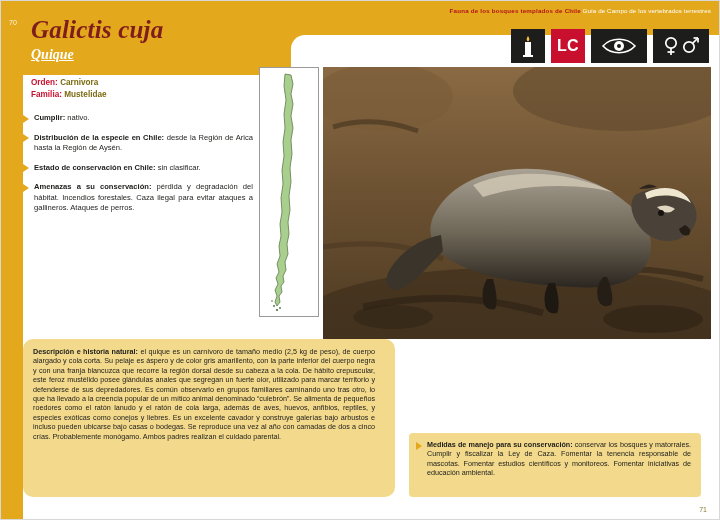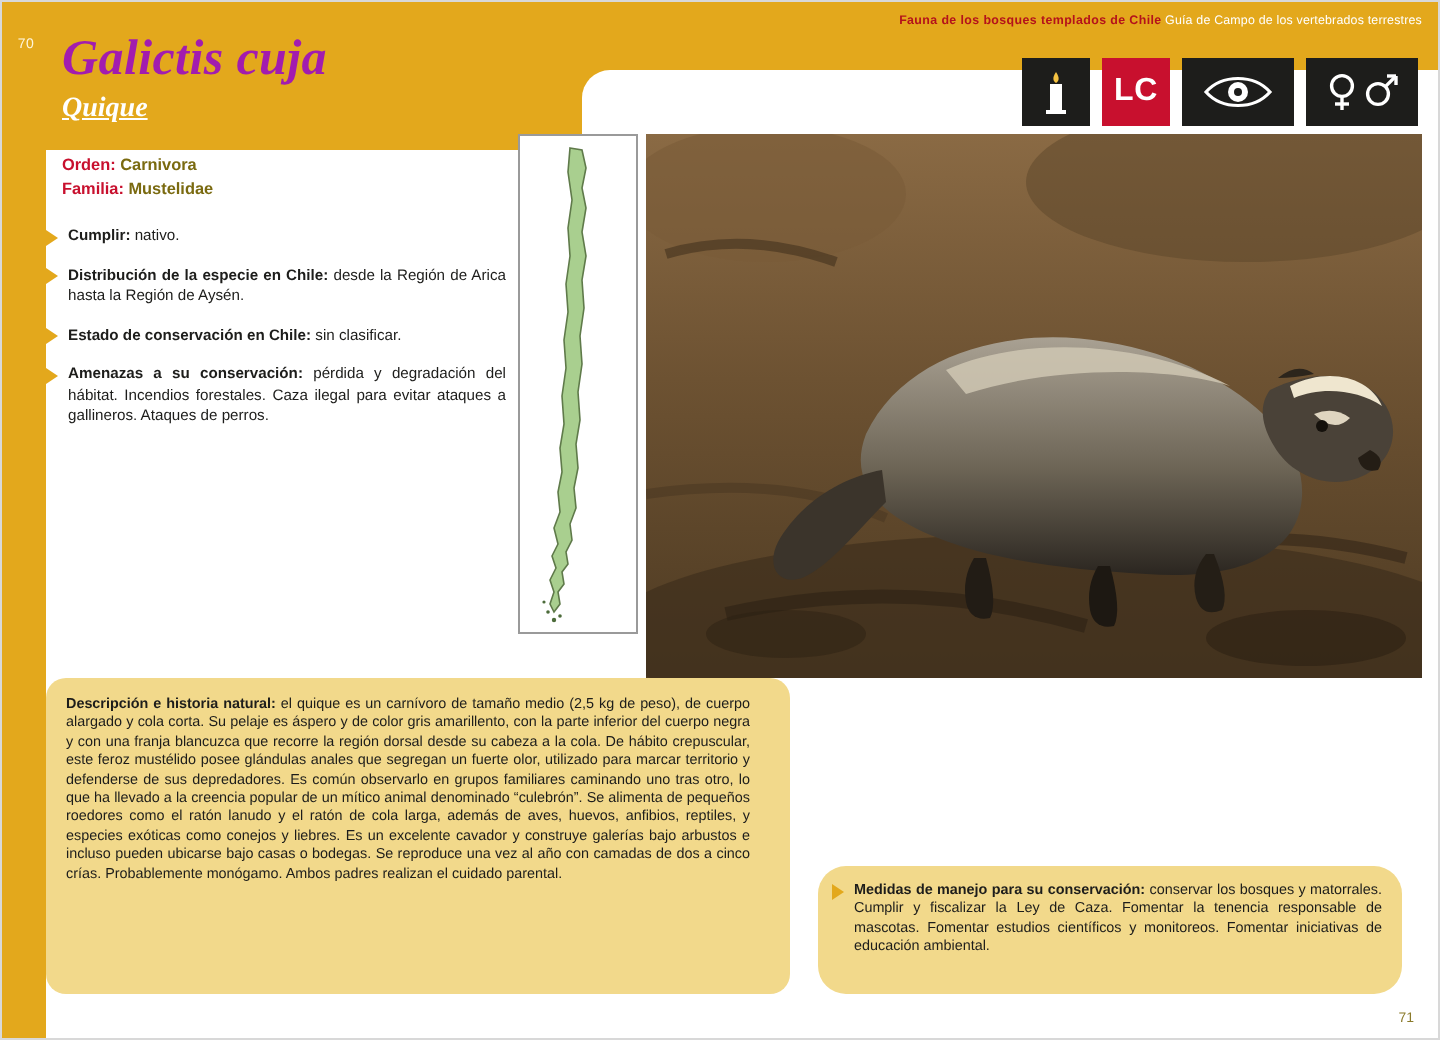--- a/index.html
+++ b/index.html
@@ -53,21 +53,21 @@
   .header-inner {
     position: absolute;
     left: 30px;
     top: 16px;
   }
   .species-name {
     font-family: "Liberation Serif", serif;
     font-style: italic;
     font-weight: bold;
     font-size: 25px;
-    color: #a21caf;
+    color: #7f1d1d;
     line-height: 26px;
     letter-spacing: 0.2px;
   }
   .common-name {
     font-family: "Liberation Serif", serif;
     font-style: italic;
     font-weight: bold;
     font-size: 14px;
     color: #ffffff;
     margin-top: 4px;
@@ -220,21 +220,21 @@
     font-weight: bold;
   }
   
   .mgmt-box {
     position: absolute;
     left: 408px;
     top: 432px;
     width: 292px;
     height: 64px;
     background: #f2d98b;
-    border-radius: 14px;
+    border-radius: 4px;
     box-sizing: border-box;
     padding: 7px 10px 6px 18px;
   }
   .mgmt-box .tri {
     position: absolute;
     left: 7px;
     top: 9px;
     width: 0;
     height: 0;
     border-left: 6px solid #e3a81c;

